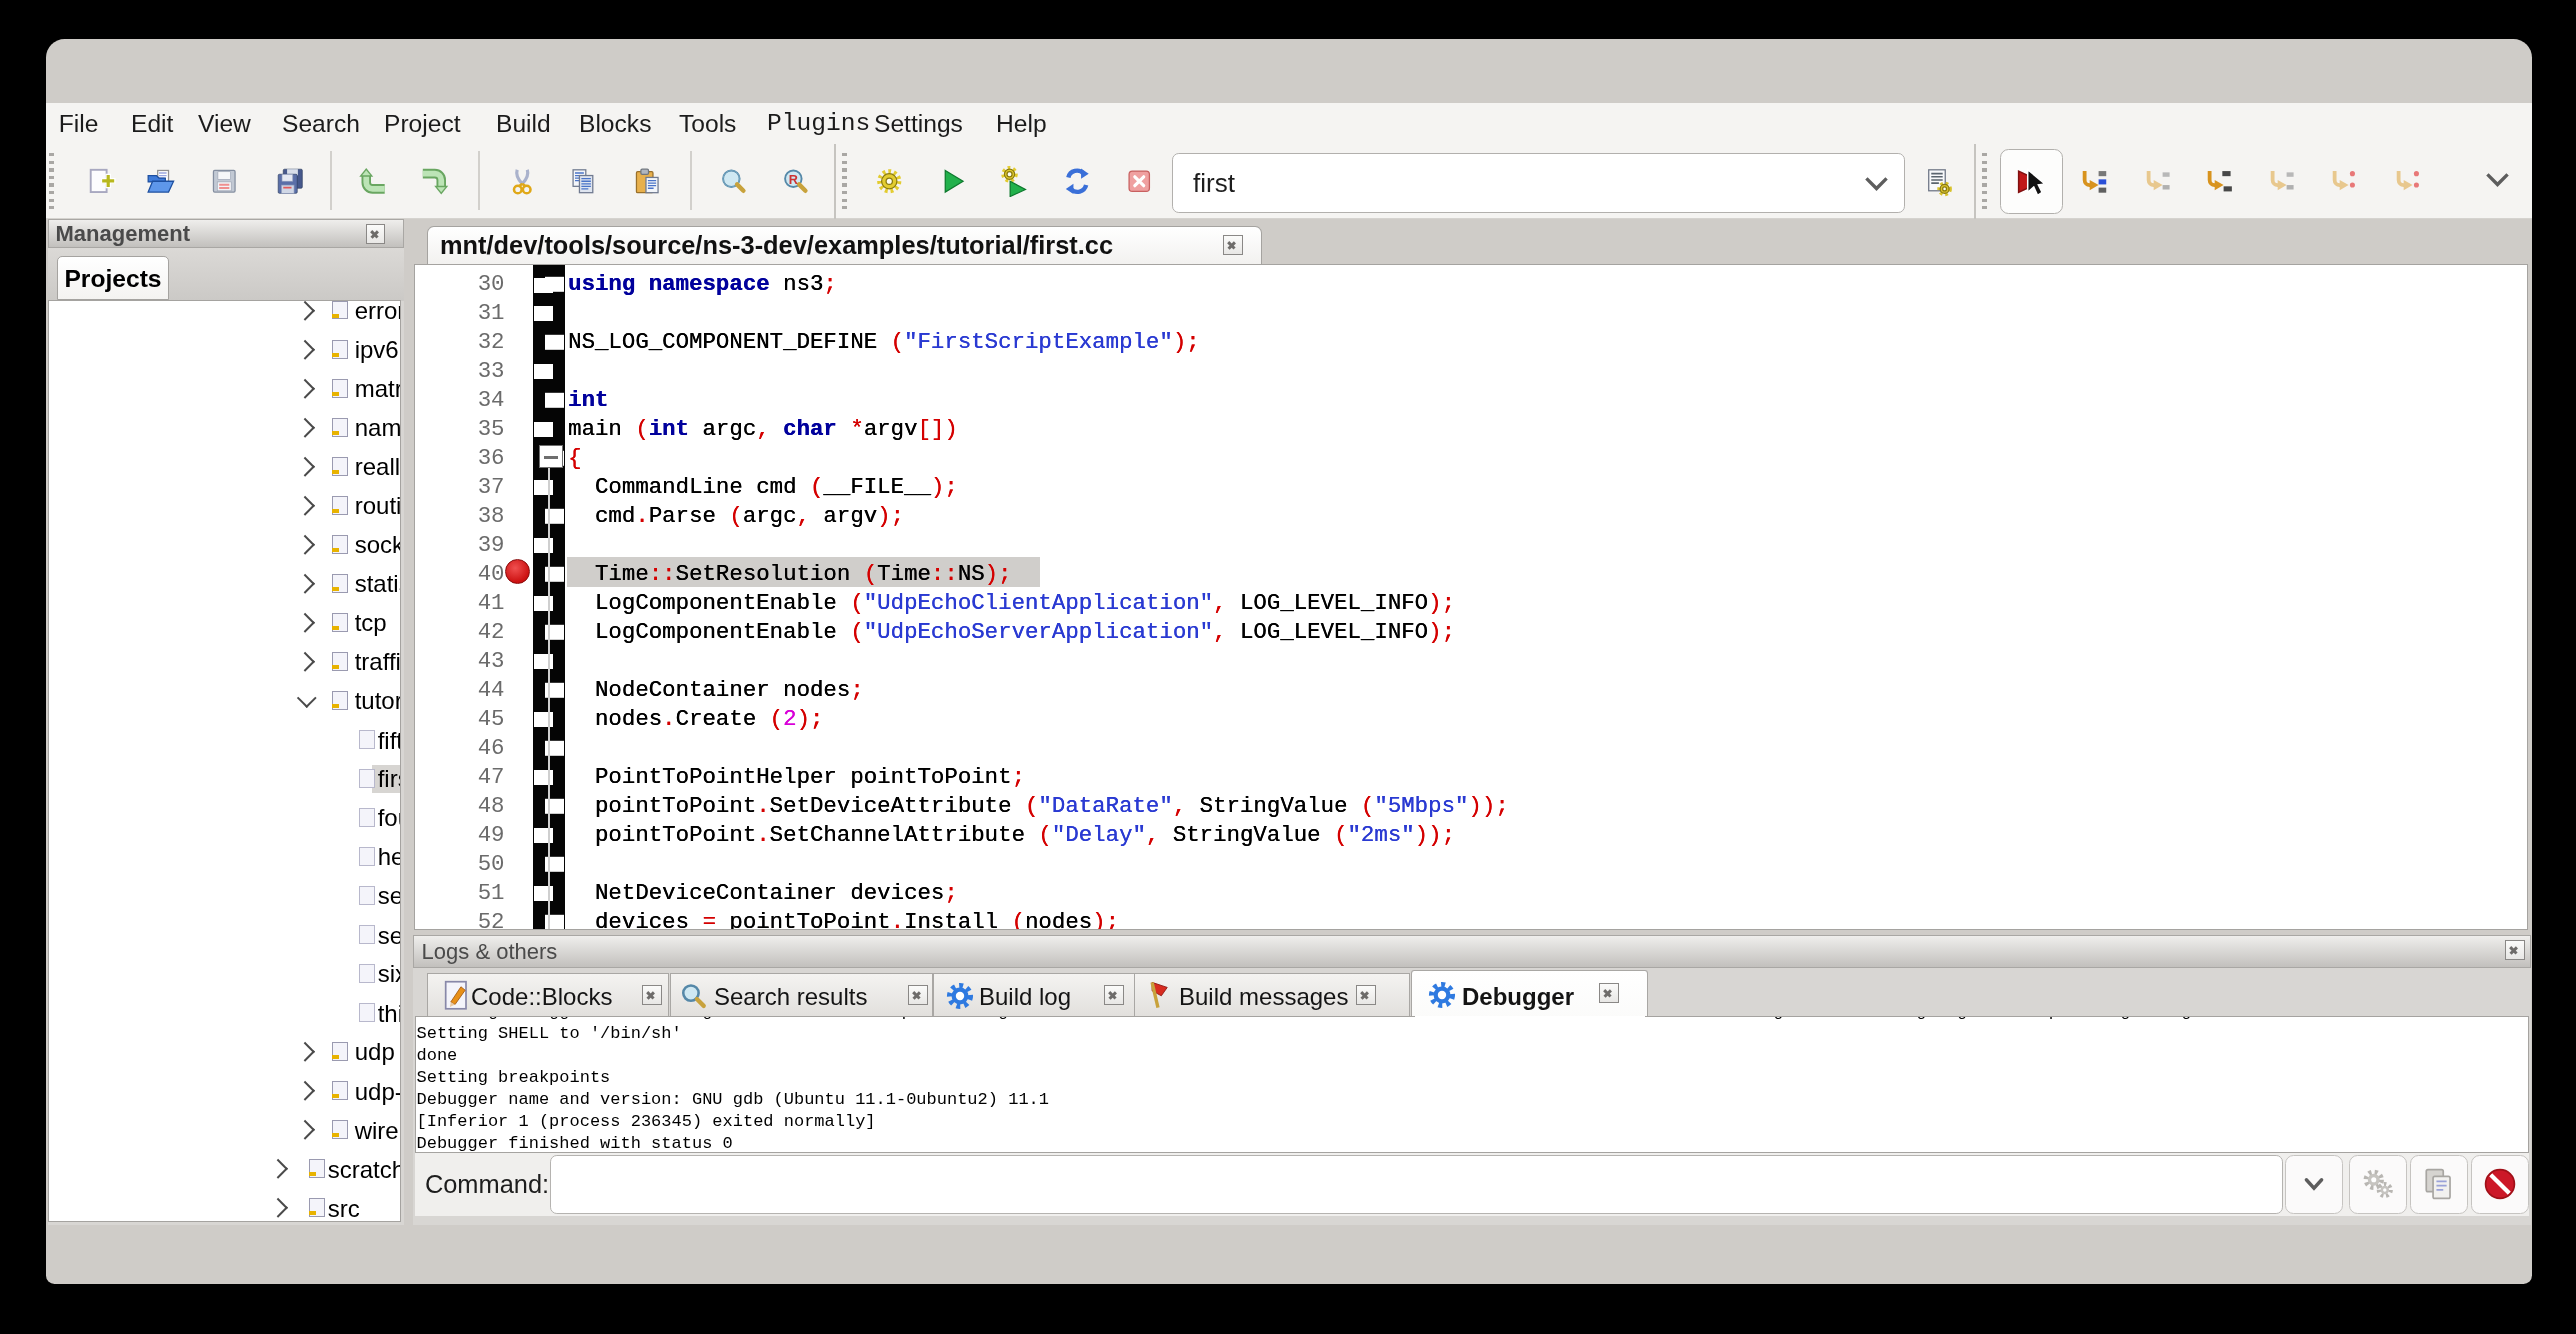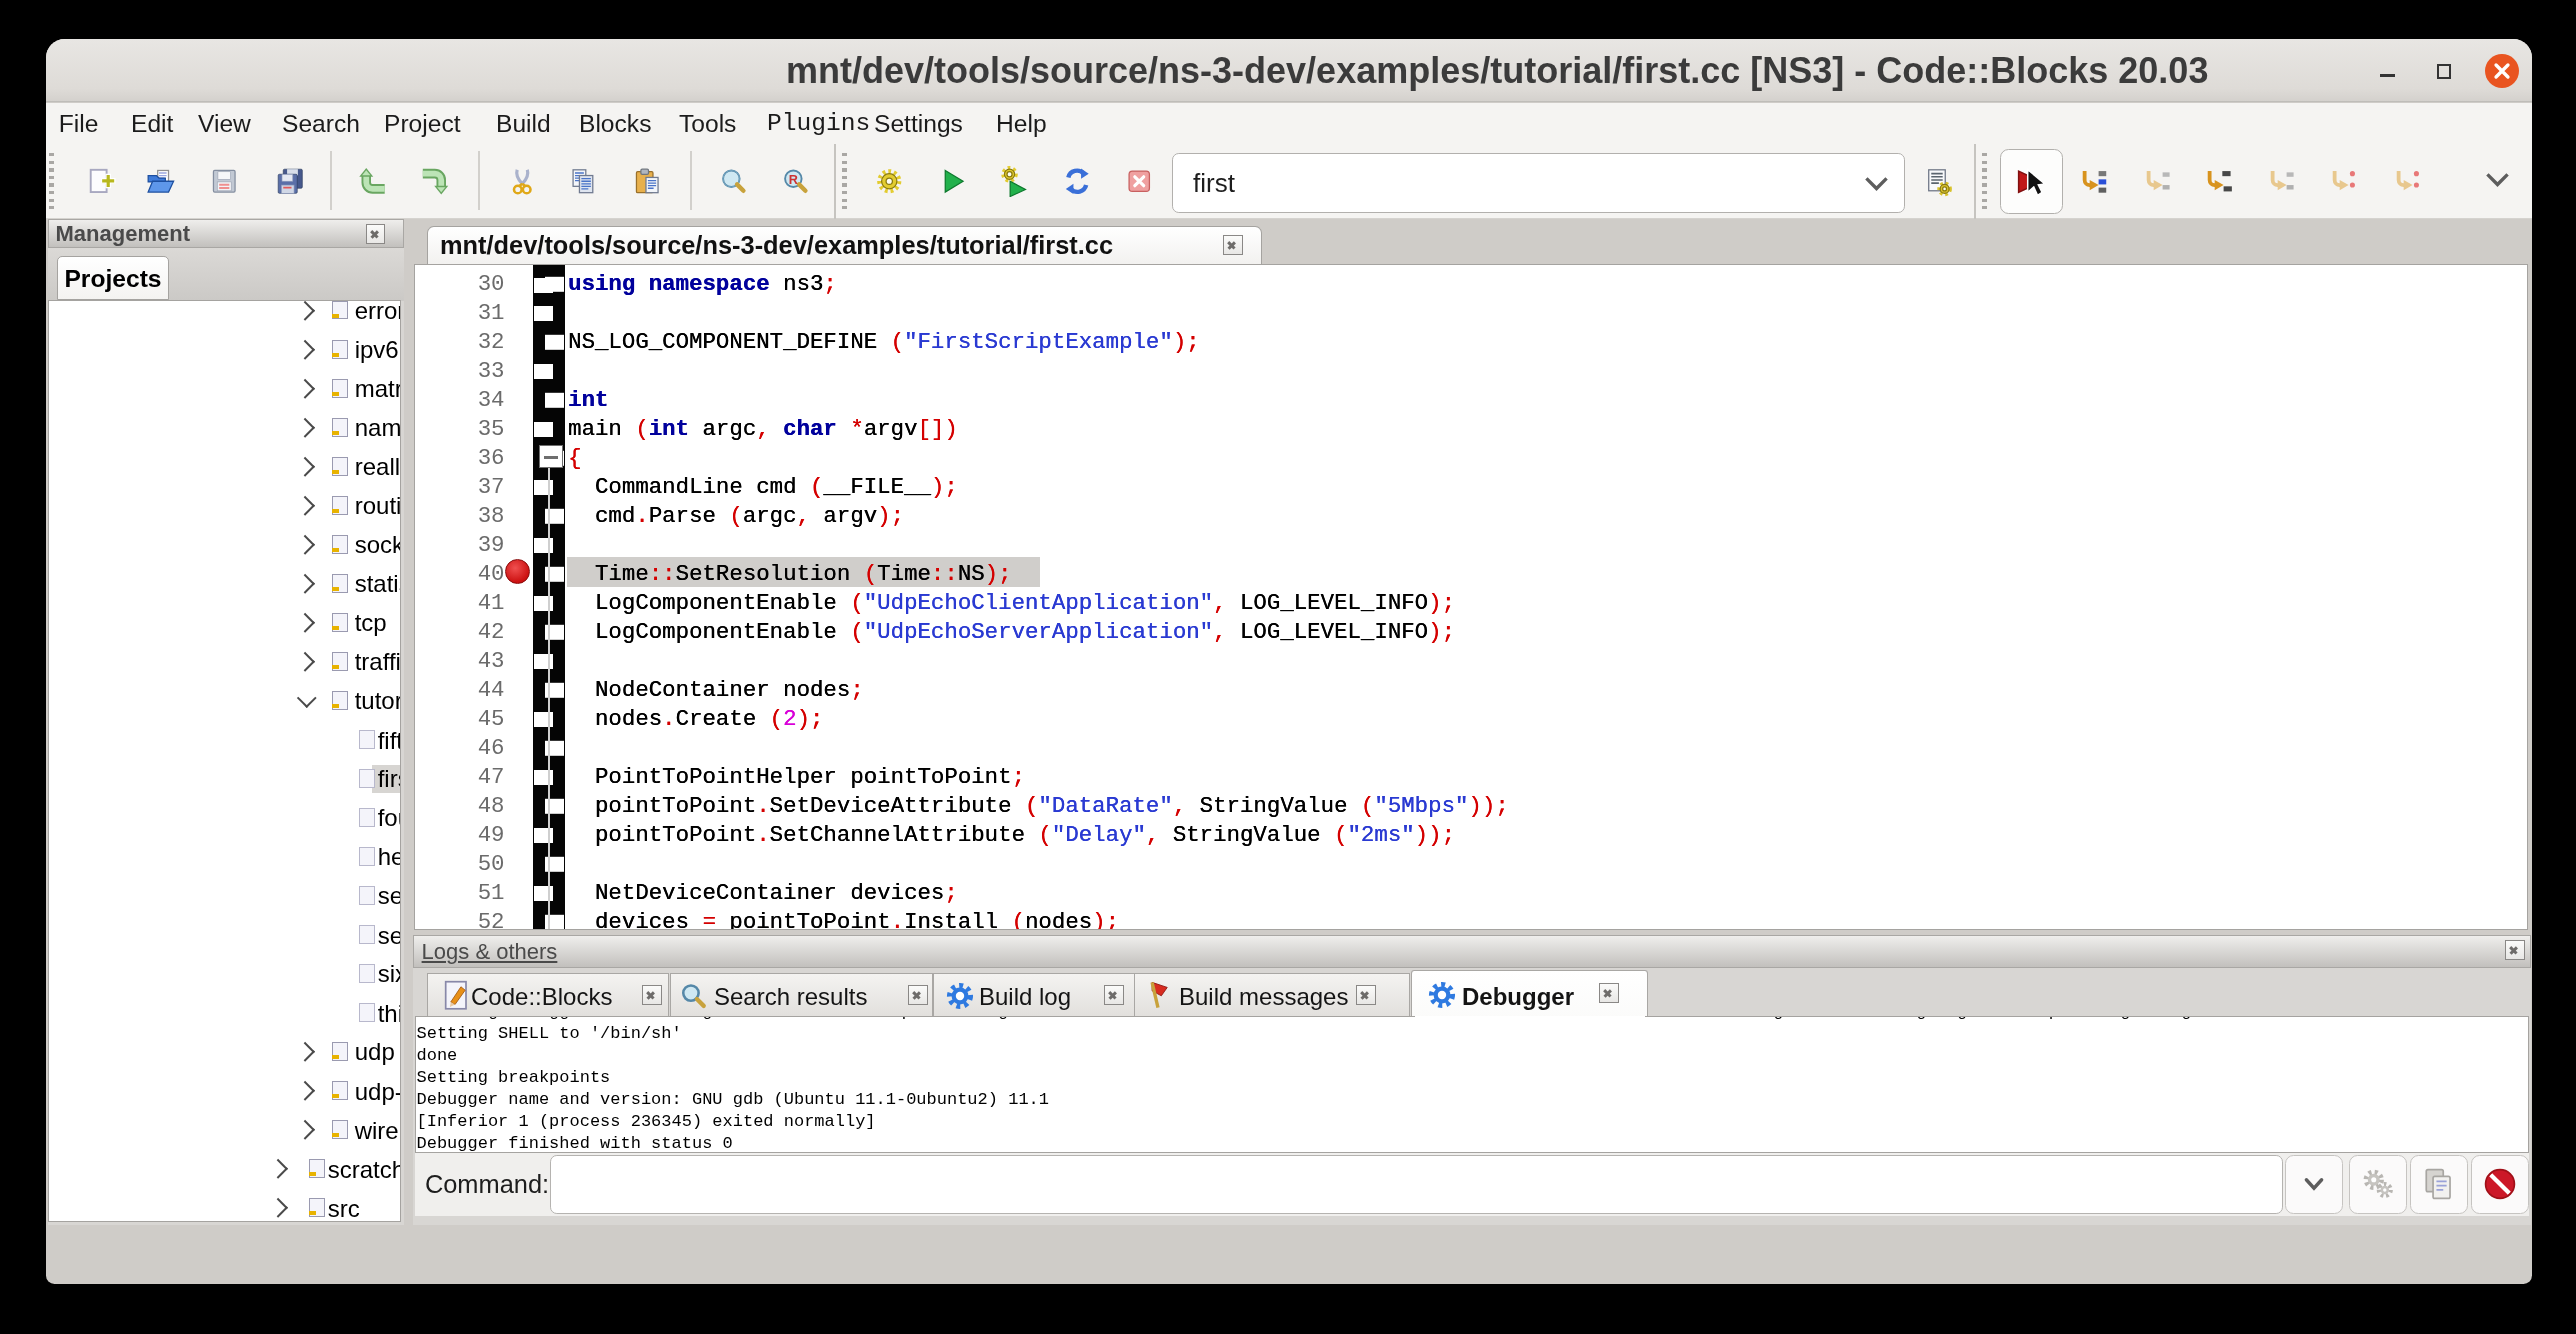--- a/index.html
+++ b/index.html
@@ -37,30 +37,20 @@
 #lcontent{position:absolute;left:1.7px;top:81px;width:2114px;height:137px;background:#fff;border:1.7px solid #a5a3a0;overflow:hidden;}
 #cmdrow{position:absolute;left:1.7px;top:218px;width:2114px;height:63px;background:#f0efed;}
 .cbtn{position:absolute;top:1.7px;width:58px;height:59px;background:#fbfafa;border:1.7px solid #c6c4c1;border-radius:8.5px;}
 kw{color:#00009c;font-weight:bold;}
 st1{color:#2a3ad2;}
 rd{color:#d40000;}
 nm{color:#d800d8;}
 </style></head>
 <body>
 <div id="win">
-  <div id="titlebar">
-    <div id="title">mnt/dev/tools/source/ns-3-dev/examples/tutorial/first.cc [NS3] - Code::Blocks 20.03</div>
-    <div class="abs" style="left:2334px;top:35px;width:15.2px;height:3.4px;background:#333;"></div>
-    <div class="abs" style="left:2391px;top:24.6px;width:14.4px;height:15.2px;border:2.5px solid #333;"></div>
-    <div class="abs" style="left:2439px;top:15.2px;width:34px;height:34px;border-radius:50%;background:#e95420;">
-      <svg width="34" height="34" viewBox="0 0 40 40">
-          <path d="M13 13 L27 27 M27 13 L13 27" stroke="#fff" stroke-width="4" stroke-linecap="round"></path>
-        </svg>
-    </div>
-  </div>
   <div id="menubar">
     <span class="mi" style="left:12.7px;">File</span>
     <span class="mi" style="left:85px;">Edit</span>
     <span class="mi" style="left:152px;">View</span>
     <span class="mi" style="left:236px;">Search</span>
     <span class="mi" style="left:338px;">Project</span>
     <span class="mi" style="left:450px;">Build</span>
     <span class="mi" style="left:533px;">Blocks</span>
     <span class="mi" style="left:633px;">Tools</span>
     <span class="mi" style="left:721px;font-family:Liberation Mono, monospace;">Plugins</span>
@@ -383,21 +373,21 @@
   nodes<rd>.</rd>Create <rd>(</rd><nm>2</nm><rd>);</rd>
 
   PointToPointHelper pointToPoint<rd>;</rd>
   pointToPoint<rd>.</rd>SetDeviceAttribute <rd>(</rd><st1>"DataRate"</st1><rd>,</rd> StringValue <rd>(</rd><st1>"5Mbps"</st1><rd>));</rd>
   pointToPoint<rd>.</rd>SetChannelAttribute <rd>(</rd><st1>"Delay"</st1><rd>,</rd> StringValue <rd>(</rd><st1>"2ms"</st1><rd>));</rd>
 
   NetDeviceContainer devices<rd>;</rd>
   devices <rd>=</rd> pointToPoint<rd>.</rd>Install <rd>(</rd>nodes<rd>);</rd></pre>
     </div>
   <div id="logs">
-    <div class="caption" style="position:absolute;left:0;top:0;width:2118px;height:33px;line-height:31px;padding-left:7.6px;text-decoration:underline;">Logs &amp; others</div>
+    <div class="caption" style="position:absolute;left:0;top:0;width:2118px;height:33px;line-height:31px;padding-left:7.6px;">Logs &amp; others</div>
     <div class="cb" style="left:2092px;top:5.1px;"></div>
     <div id="ltabs" class="abs" style="left:0;top:0;width:2118px;height:85px;">
         <div class="ltab" style="left:14.4px;width:242px;"></div>
         <div class="ltab" style="left:257px;width:263px;"></div>
         <div class="ltab" style="left:520px;width:202px;"></div>
         <div class="ltab" style="left:721px;width:276px;"></div>
         <div class="abs" style="left:998px;top:35px;width:237px;height:50px;background:linear-gradient(180deg,#fff,#fbfbfa);border:1.7px solid #a9a7a4;border-bottom:none;border-radius:3.4px 3.4px 0 0;"></div>
         <div class="abs" style="left:30.5px;top:45px;"><svg width="25.4" height="30.5" viewBox="0 0 30 36">
             <rect x="2" y="2" width="24" height="32" fill="#f4f4fa" stroke="#8888a8" stroke-width="2"></rect>
             <path d="M8 26 L20 8 L25 12 L13 29 z" fill="#e89018" stroke="#a05810"></path>

